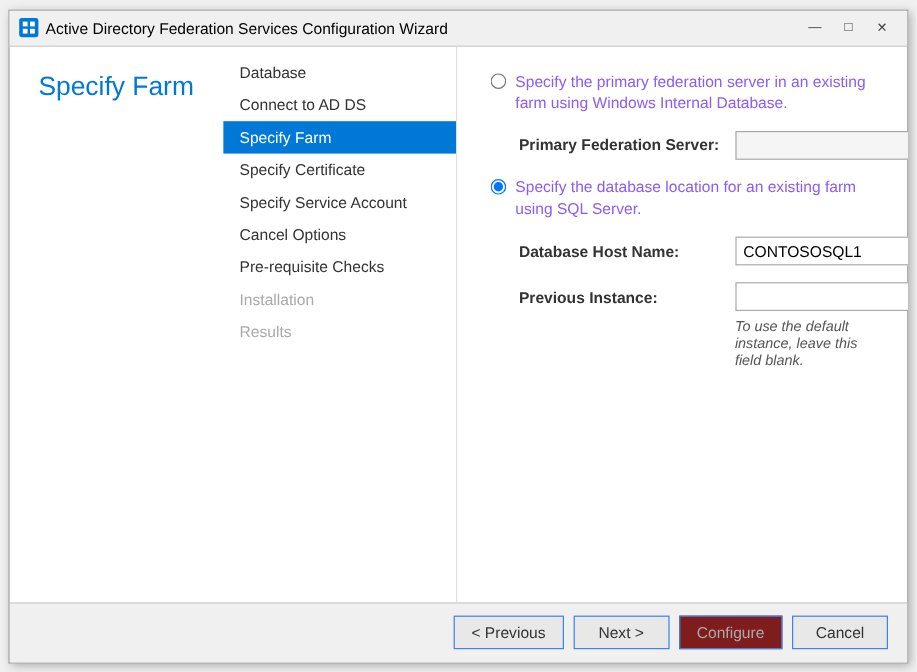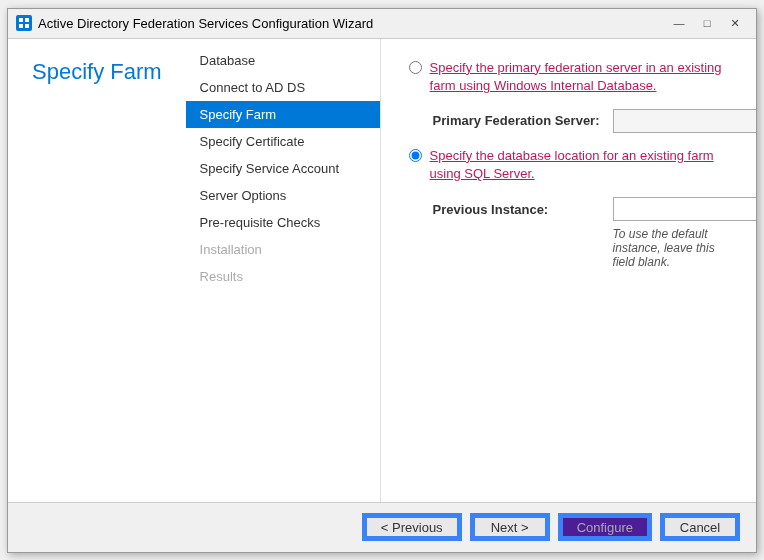--- a/index.html
+++ b/index.html
@@ -118,23 +118,22 @@
       margin-bottom: 14px;
     }
     .option-row input[type="radio"] {
       margin-top: 2px;
       margin-right: 8px;
       flex-shrink: 0;
       cursor: pointer;
     }
     .option-label {
       font-size: 13px;
-      color: #be185d;
+      color: #8b5cf6;
       line-height: 1.4;
-      text-decoration: underline;
     }
     .field-row {
       display: flex;
       align-items: center;
       margin-bottom: 14px;
       margin-left: 24px;
     }
     .field-label {
       width: 180px;
       font-size: 13px;
@@ -172,35 +171,35 @@
       display: flex;
       align-items: center;
       justify-content: flex-end;
       padding: 0 16px;
       gap: 8px;
       flex-shrink: 0;
     }
     .footer-btn {
       height: 28px;
       min-width: 80px;
-      border: 5px solid #3b82f6;
+      border: 1px solid #3b82f6;
       background: #e8e8e8;
       font-size: 13px;
       font-family: inherit;
       cursor: pointer;
       padding: 0 14px;
       color: #333;
     }
     .footer-btn.primary {
       background: #e8e8e8;
     }
     .footer-btn.disabled {
       color: #aaa;
       cursor: default;
-      background: #4c1d95;
+      background: #7f1d1d;
     }
     .second-option-section {
       margin-top: 8px;
     }
   </style>
 </head>
 <body>
 
 <div class="window">
 
@@ -236,21 +235,21 @@
         <div class="sidebar-item active">
           <span>Specify Farm</span>
         </div>
         <div class="sidebar-item">
           <span>Specify Certificate</span>
         </div>
         <div class="sidebar-item">
           <span>Specify Service Account</span>
         </div>
         <div class="sidebar-item">
-          <span>Server Options</span>
+          <span>Cancel Options</span>
         </div>
         <div class="sidebar-item">
           <span>Pre-requisite Checks</span>
         </div>
         <div class="sidebar-item disabled">
           <span>Installation</span>
         </div>
         <div class="sidebar-item disabled">
           <span>Results</span>
         </div>
@@ -266,20 +265,24 @@
         <div class="field-row">
           <span class="field-label">Primary Federation Server:</span>
           <input type="text" class="field-input disabled" id="primary-federation-input" disabled="" style="">
         </div>
 
         <div class="option-row second-option-section">
           <input type="radio" name="farm-option" value="sql" id="opt-sql" checked="" style="">
           <label for="opt-sql" class="option-label">Specify the database location for an existing farm using SQL Server.</label>
         </div>
 
+        <div class="field-row">
+          <span class="field-label">Database Host Name:</span>
+          <input type="text" class="field-input" id="db-host-input" value="CONTOSOSQL1" style="">
+        </div>
 
         <div class="field-row">
           <span class="field-label">Previous Instance:</span>
           <input type="text" class="field-input" id="db-instance-input" style="">
         </div>
 
         <div class="hint-text">To use the default instance, leave this field blank.</div>
       </div>
     </div>
   </div>

